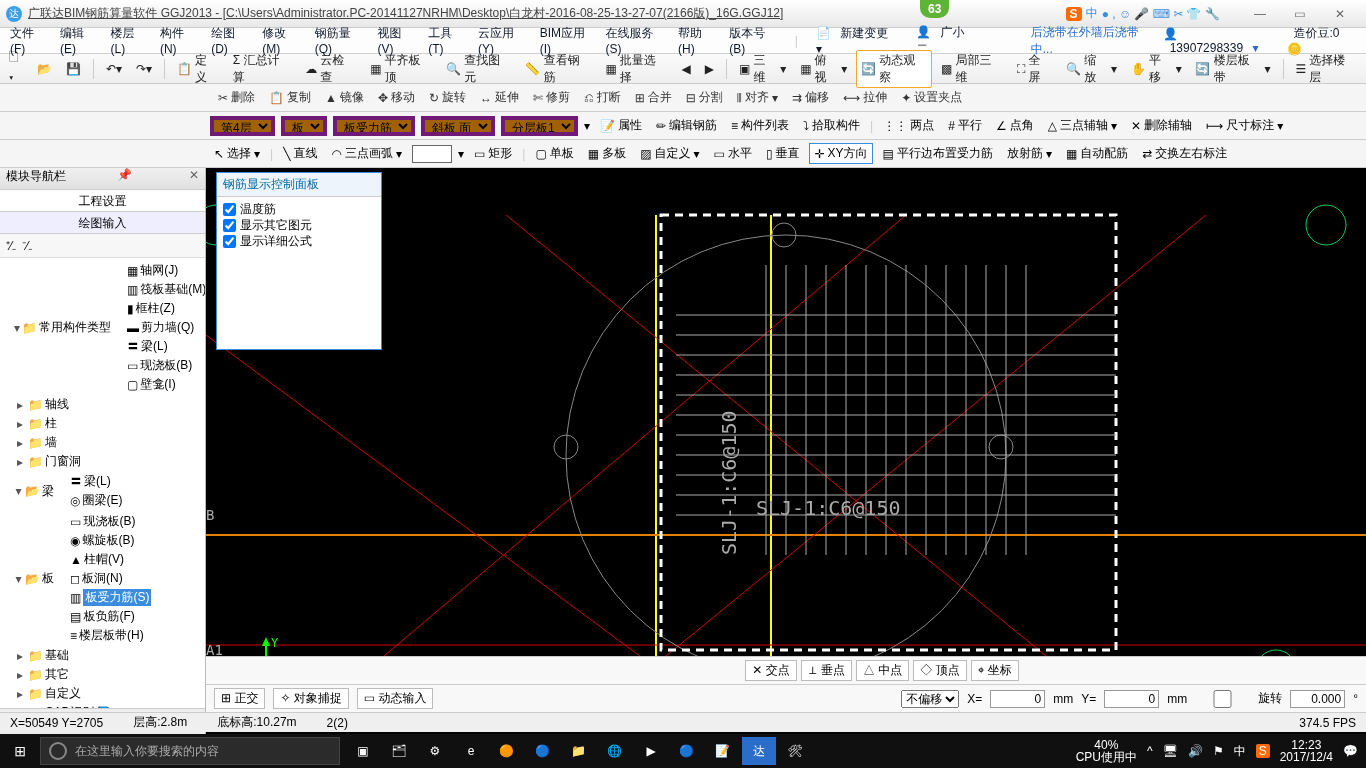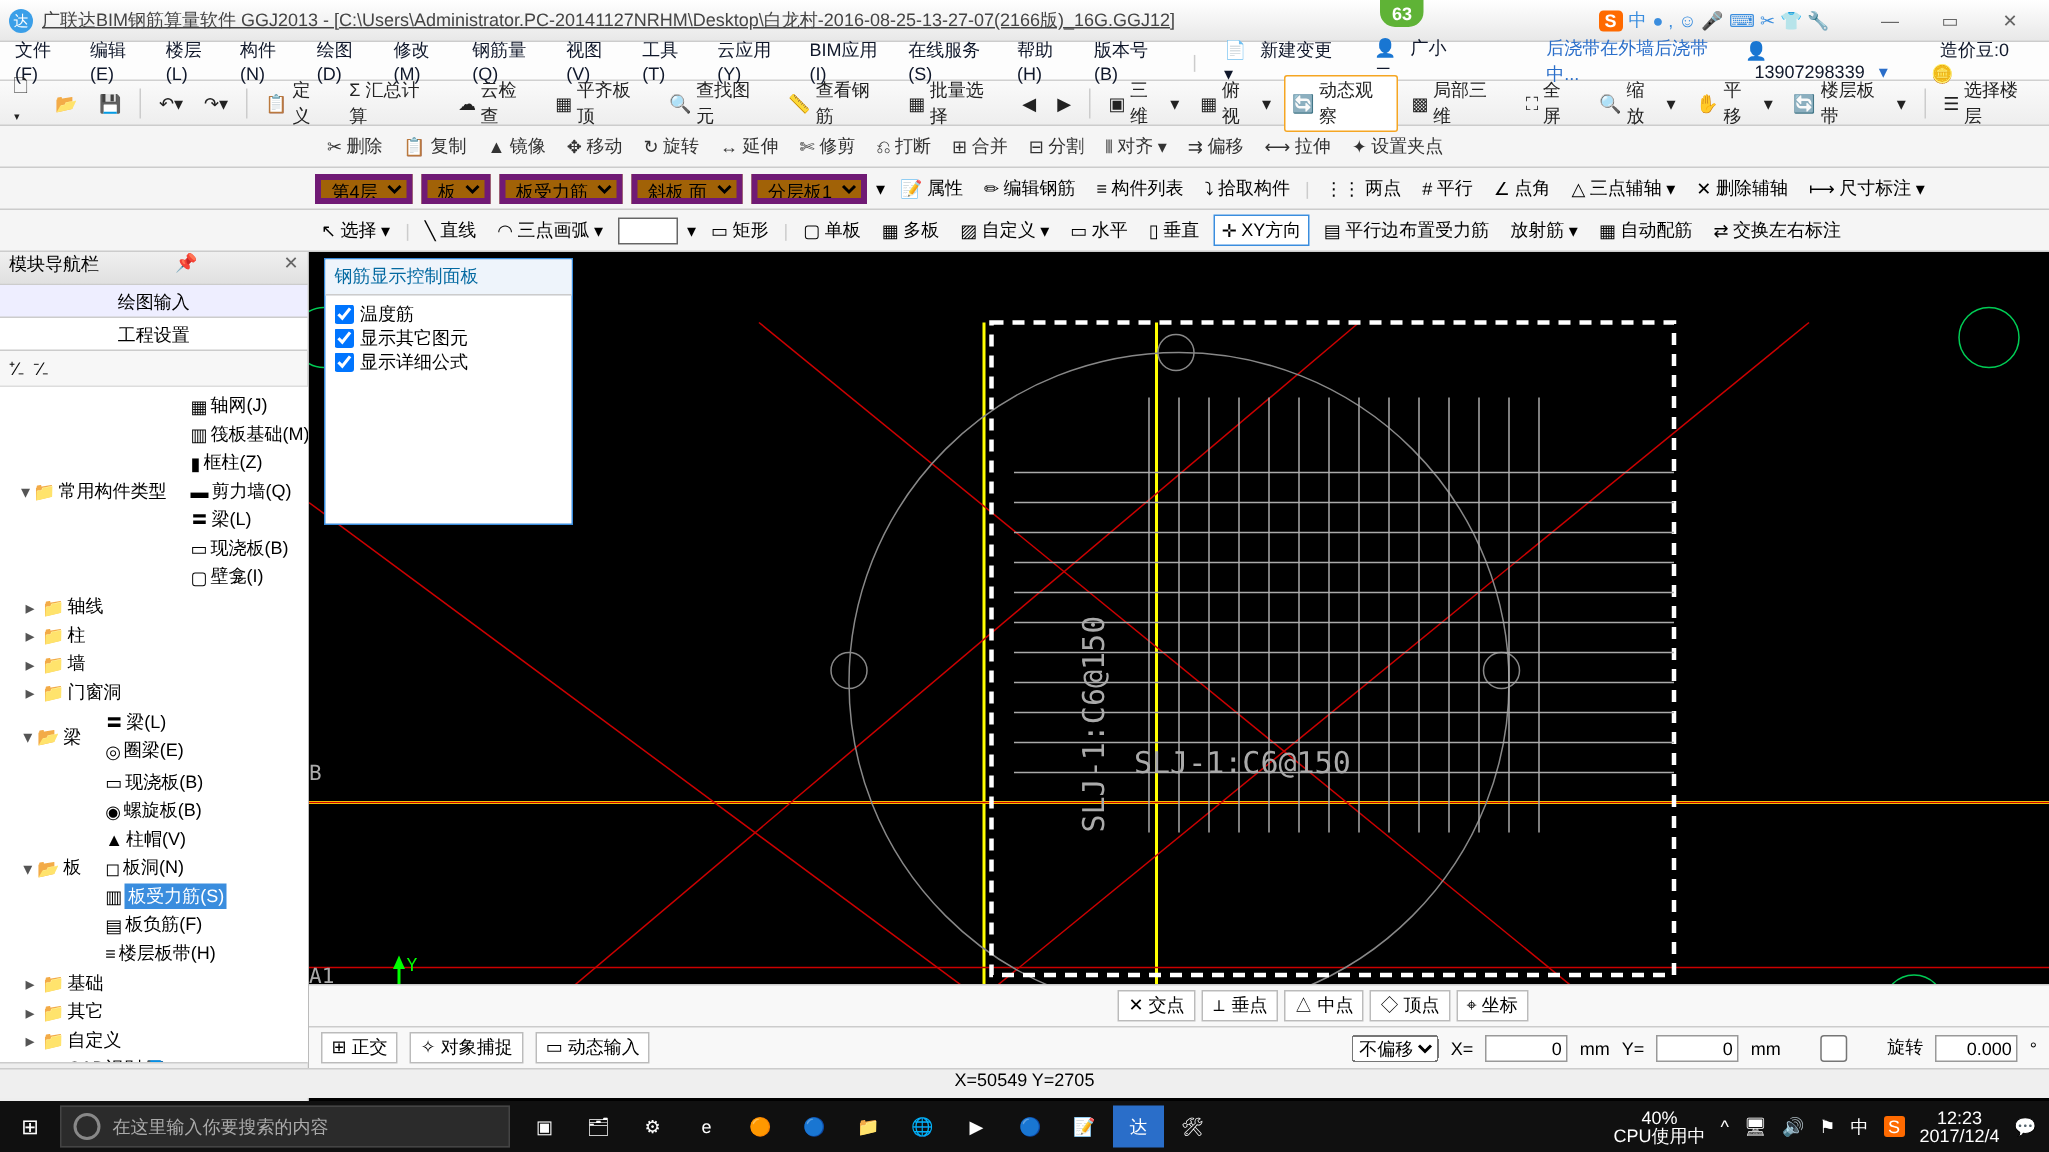--- a/index.html
+++ b/index.html
@@ -53,21 +53,21 @@
 .floatpanel input[type=checkbox]{margin-right:4px;vertical-align:middle;}
 .taskbar{position:absolute;left:0;right:0;bottom:0;height:34px;background:#101010;display:flex;align-items:center;color:#fff;}
 .taskbar .start{width:40px;text-align:center;font-size:14px;}
 .taskbar .search{flex:0 0 300px;height:28px;background:#2b2b2b;display:flex;align-items:center;padding:0 8px;color:#aaa;border:1px solid #444;}
 .taskbar .search .o{width:18px;height:18px;border:2px solid #888;border-radius:50%;margin-right:8px;}
 .taskbar .tray{margin-left:auto;display:flex;align-items:center;gap:10px;padding:0 8px;font-size:11px;justify-content:space-between;}
 .taskbar .apps{display:flex;gap:2px;margin-left:6px;}
 .taskbar .apps span{width:34px;height:28px;display:flex;align-items:center;justify-content:center;}
 .axis{position:absolute;left:40px;bottom:40px;}
 svg text{fill:#aaa;font-size:20px;font-family:monospace;}
-#status-real{height:20px;background:#efefef;border-top:1px solid #ccc;display:flex;align-items:center;padding:0 10px;gap:30px;position:absolute;left:0;right:0;top:712px;flex-direction:column;}
+#status-real{height:20px;background:#efefef;border-top:1px solid #ccc;display:flex;align-items:center;padding:0 10px;gap:30px;position:absolute;left:0;right:0;top:712px;}
 .snaprow{position:absolute;left:206px;right:0;top:656px;height:28px;background:#f8f8f8;border-top:1px solid #ccc;display:flex;align-items:center;padding:0 8px;gap:4px;}
 .snaprow .btn{border:1px solid #bbb;background:#fff;padding:1px 6px;}
 .inputrow{position:absolute;left:206px;right:0;top:684px;height:28px;background:#f8f8f8;border-top:1px solid #ccc;display:flex;align-items:center;padding:0 8px;gap:8px;}
 .inputrow .btn{border:1px solid #bbb;background:#fff;padding:1px 6px;}
 .inputrow input{width:55px;height:18px;border:1px solid #999;text-align:right;padding:0 3px;}
 </style>
 </head>
 <body>
 
 <div class="titlebar">
@@ -201,22 +201,22 @@
 </div>
 
 <div class="main">
 
   <div class="sidebar">
     <div class="panehdr">
         <span>模块导航栏</span>
         <span style="margin-left:auto;margin-right:6px">📌</span>
         <span class="x">✕</span>
       </div>
+    <div class="tab">工程设置</div>
     <div class="tab" style="background:#eef;">绘图输入</div>
-    <div class="tab">工程设置</div>
     <div class="iconrow">
         <span>⁺⁄₋</span>
         <span>⁻⁄₋</span>
       </div>
     <div class="tree">
       <ul>
         <li>
             <span class="fold">▾</span>
             <span class="folder">📁</span> 
             <span>常用构件类型</span>

